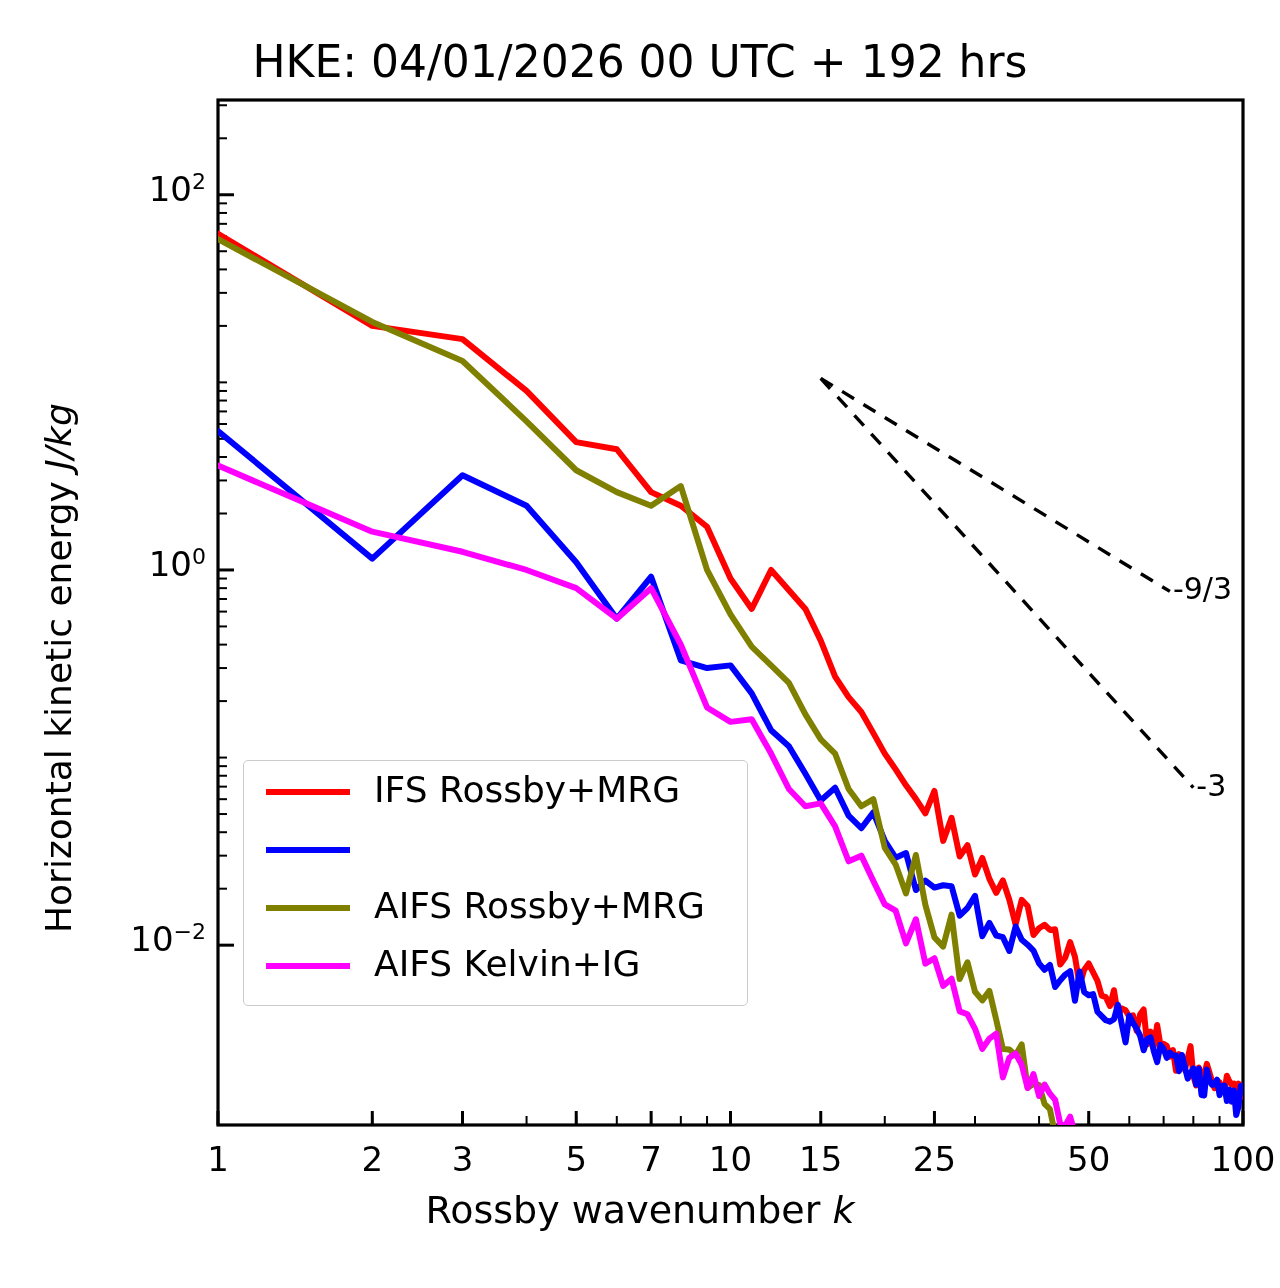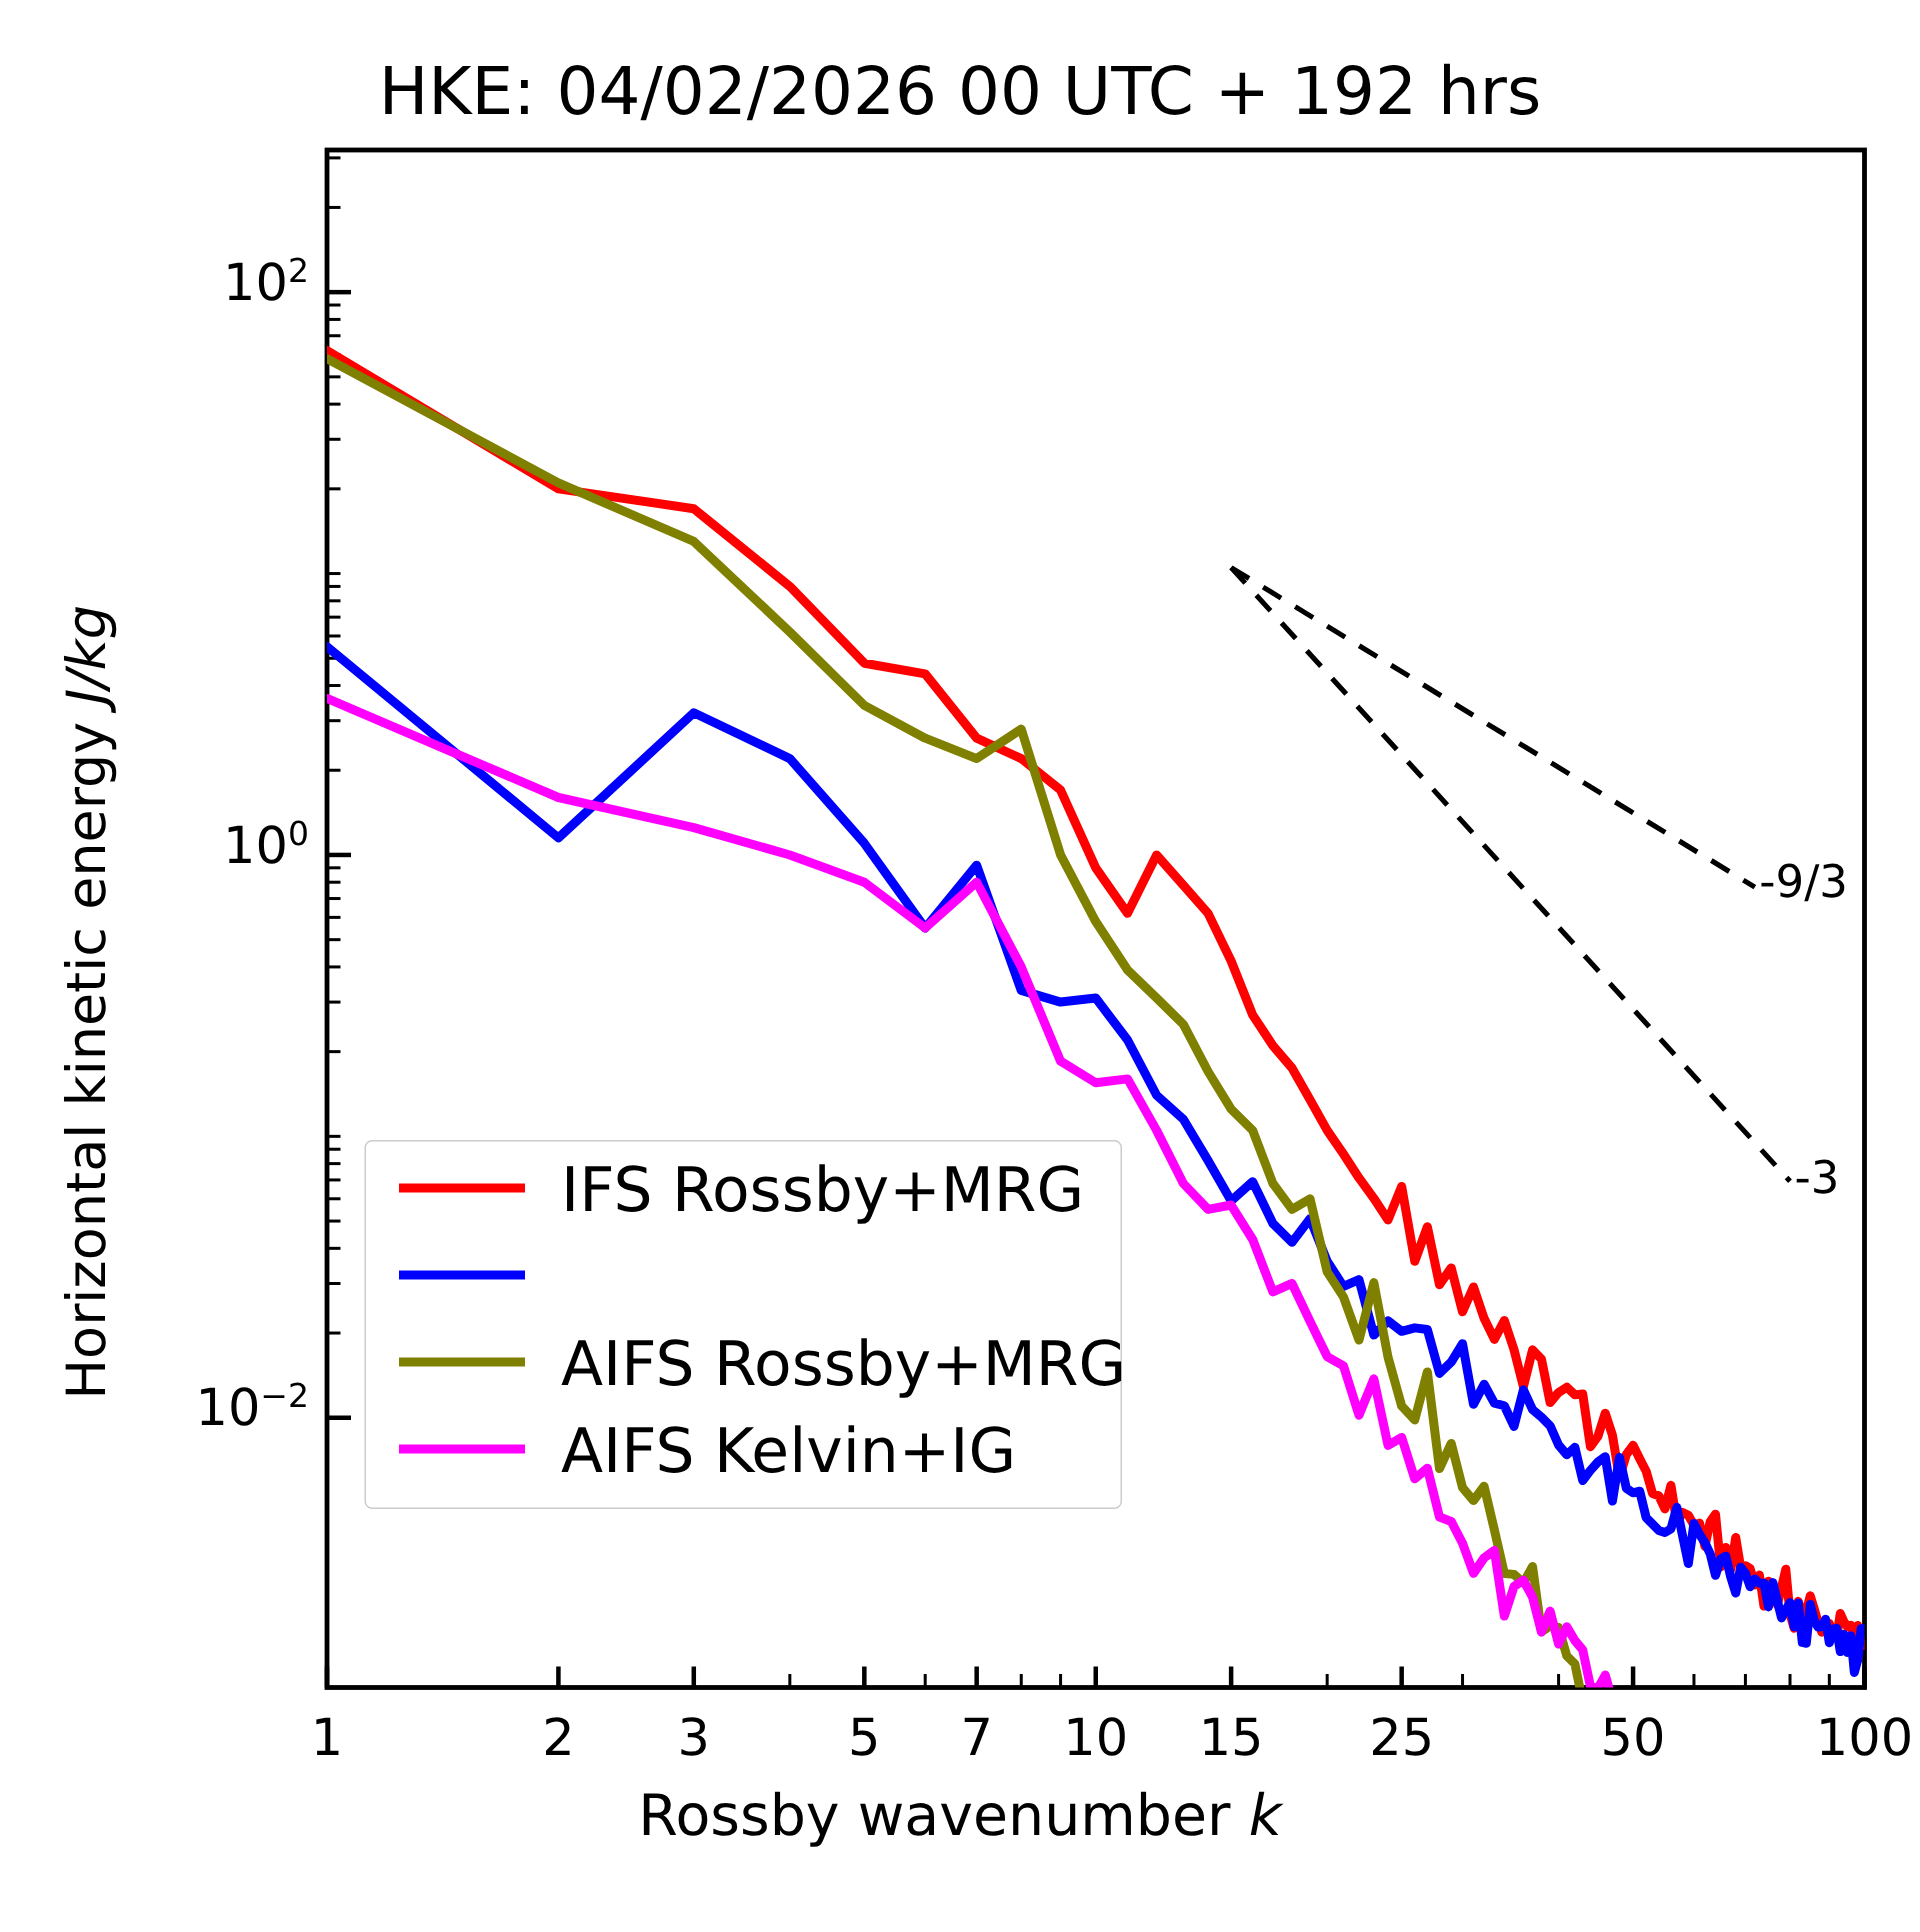--- a/index.html
+++ b/index.html
@@ -30,37 +30,37 @@
     font-family:"DejaVu Sans",sans-serif;white-space:nowrap;
   }
   .ticky sup{font-size:22px;vertical-align:super;}
   .legend{
     position:absolute;left:243px;top:760px;width:505px;height:246px;
     background:#ffffff;border:1px solid #cccccc;border-radius:5px;
     box-sizing:border-box;
   }
   .legrow{position:absolute;left:0;width:100%;height:54px;}
   .legline{position:absolute;left:22px;top:24px;width:84px;height:6px;}
-  .legtxt{position:absolute;left:130px;top:4px;font-size:41px;color:#000;
+  .legtxt{position:absolute;left:130px;top:4px;font-size:36px;color:#000;
     font-family:"DejaVu Sans",sans-serif;white-space:nowrap;}
   .annot{
     position:absolute;left:232px;top:1025px;font-size:35px;color:#000;
     font-family:"DejaVu Sans",sans-serif;white-space:nowrap;
   }
   .slab{
     position:absolute;font-size:30px;color:#000;
     font-family:"DejaVu Sans",sans-serif;white-space:nowrap;
   }
 </style>
 </head>
 <body>
 
 <div id="root">
 
-  <div class="ttl">HKE: 04/02/2026 00 UTC + 192 hrs</div>
+  <div class="ttl">HKE: 04/01/2026 00 UTC + 192 hrs</div>
 
   <div class="ylab" id="ylab-el" style="left: 38px; top: 932.5px;">
     <span>Horizontal kinetic energy </span><i>J/kg</i>
   </div>
 
   <div class="xlab">
     <span>Rossby wavenumber </span><i>k</i>
   </div>
 
   <svg class="fig" id="plot-svg" width="1280" height="1288" viewBox="0 0 1280 1288">

